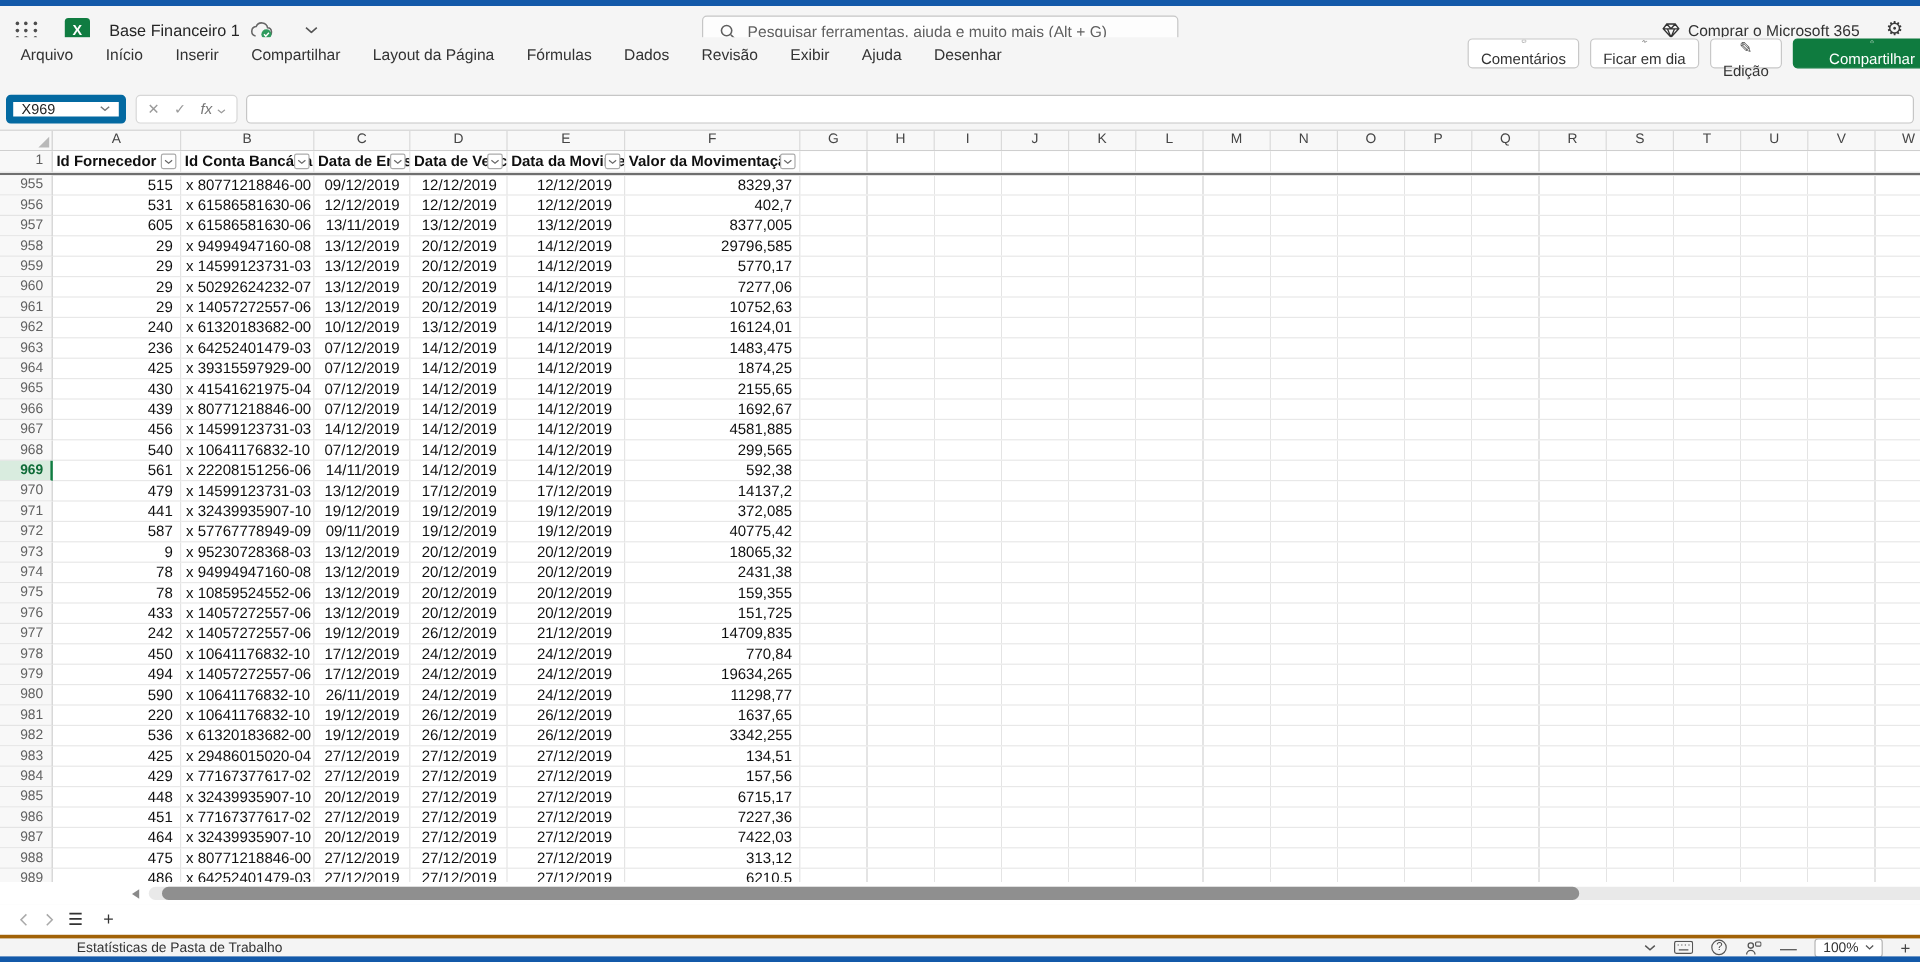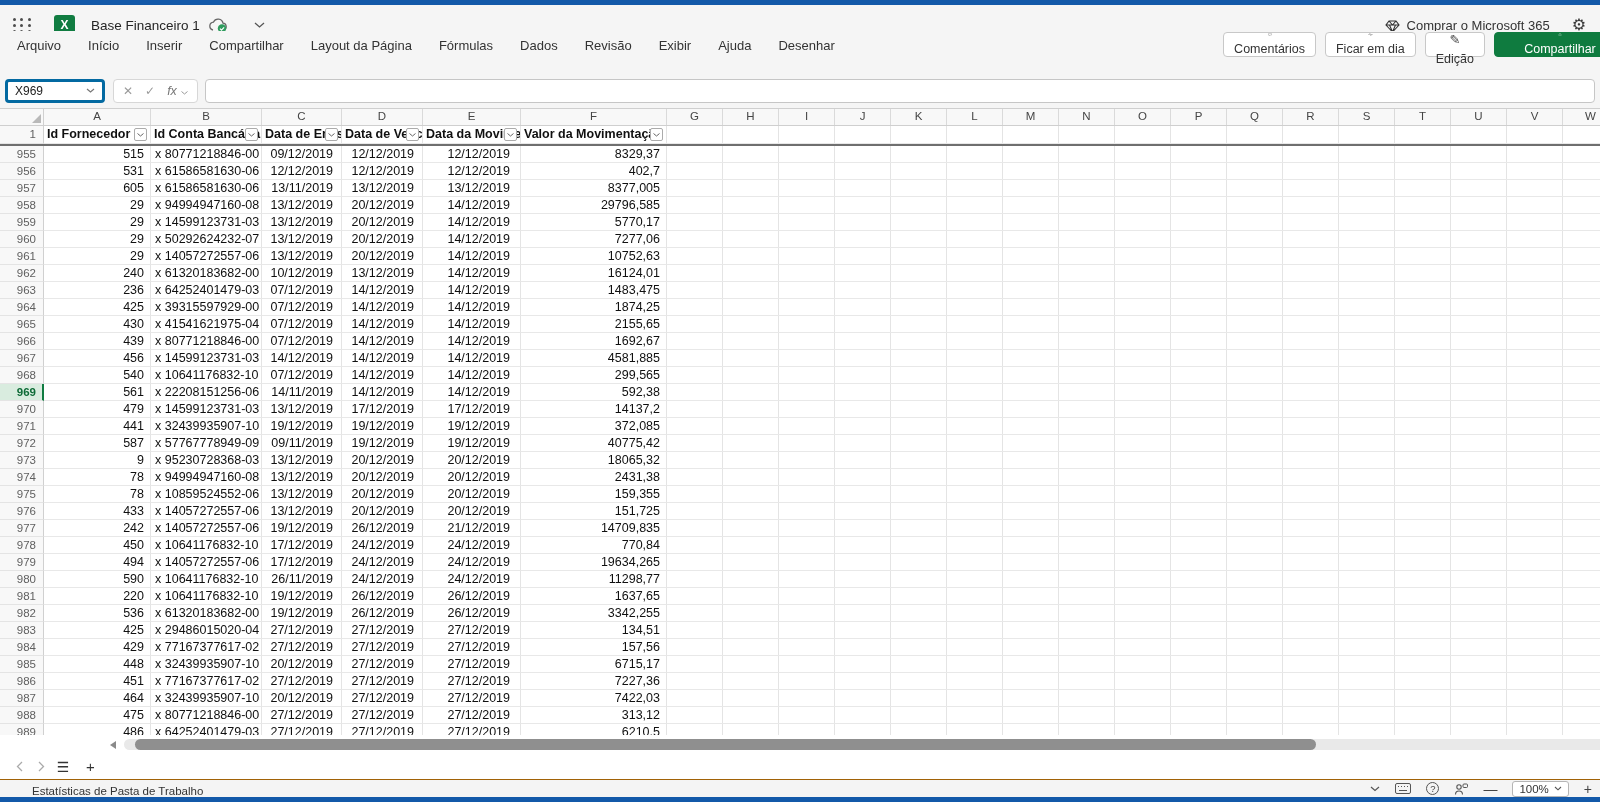--- a/index.html
+++ b/index.html
@@ -17,37 +17,37 @@
   .waffle i { width:3px; height:3px; background:#4d4d4d; border-radius:50%; }
   .xlicon { margin-left:22px; width:21px; height:21px; background:#107c41; border-radius:3px;
     color:#fff; font-weight:bold; font-size:12px; display:flex; align-items:center; justify-content:center; }
   .doc-title { margin-left:16px; font-size:13.5px; color:#252525; }
   .cloud { margin-left:8px; }
   .title-chev { margin-left:26px; }
   #searchbox { position:absolute; left:585px; top:8px; width:397px; height:27px; background:#fdfdfd;
     border:1px solid #c6c6c6; border-radius:4px; display:flex; align-items:center; padding-left:14px; gap:10px; }
   #searchbox span { font-size:13px; color:#5f5f5f; }
   #titlebar-right { position:absolute; right:14px; top:12px; display:flex; align-items:center; gap:22px; }
-  .buy { display:flex; align-items:flex-end; gap:7px; font-size:13px; color:#333; cursor:pointer; }
+  .buy { display:flex; align-items:center; gap:7px; font-size:13px; color:#333; cursor:pointer; }
   .gear { font-size:16px; color:#3a3a3a; cursor:pointer; line-height:1; }
 
   
   #menubar { position:absolute; top:31px; left:0; right:0; height:28px; background:#f5f5f5; }
   #menu-items { display:flex; align-items:center; height:100%; padding-left:17px; gap:27px; }
   .menu-item { font-size:13px; color:#333; cursor:pointer; white-space:nowrap; }
   #menubar-right { position:absolute; right:0; top:1px; display:flex; align-items:center; gap:9px; }
   .rbtn { height:25px; border:1px solid #c8c8c8; border-radius:4px; background:#fff; display:flex;
     align-items:center; gap:6px; padding:0 10px; font-size:12.5px; color:#333; cursor:pointer; white-space:nowrap;flex-direction:column; }
   .rbtn.share { background:#0f7b3f; border-color:#0f7b3f; color:#fff; width:132px; margin-right:-26px; overflow:hidden; }
   .pencil { font-size:13px; line-height:1; color:#444; }
 
   
   #formulabar { position:absolute; top:73px; left:0; right:0; height:35px; background:#f5f5f5;
     display:flex; align-items:center; padding:0 5px; }
-  #namebox { width:100px; height:24px; background:#fff; border:3px solid #0369a1; border-radius:4px;
+  #namebox { width:100px; height:24px; background:#fff; border:6px solid #0369a1; border-radius:4px;
     display:flex; align-items:center; justify-content:space-between; padding:0 7px; font-size:12px; color:#222; }
   #fx-group { margin-left:8px; height:24px; background:#fff; border:1px solid #d7d7d7; border-radius:4px;
     display:flex; align-items:center; gap:12px; padding:0 9px; color:#9a9a9a; font-size:12px; }
   #fx-group .fx { font-style:italic; font-size:12.5px; color:#777; display:flex; align-items:baseline; gap:4px; }
   #formula-input { flex:1; margin-left:7px; height:24px; background:#fff; border:1px solid #c6c6c6; border-radius:4px; }
 
   
   #grid { position:absolute; top:108px; left:0; right:0; height:627px; background:#fff;
     border-top:1px solid #cfcfcf; overflow:hidden; }
   #col-letters { height:17px; display:flex; background:#f8f8f8; border-bottom:1px solid #cfcfcf; }
@@ -82,21 +82,21 @@
   #sheetbar { position:absolute; top:754px; left:0; right:0; height:25px; background:#fff;
     display:flex; align-items:stretch; padding-left:8px; }
   .snav { width:22px; display:flex; align-items:center; justify-content:center; color:#9a9a9a; cursor:pointer; }
   .snav.dark { color:#333; font-size:14px; }
   .stab { display:flex; align-items:center; padding:0 13px; font-size:12.5px; color:#3b3b3b; cursor:pointer; }
   .stab.active { font-weight:bold; color:#1e1e1e; box-shadow:inset 0 -3px 0 #107c41; }
   .addsheet { display:flex; align-items:center; padding:0 12px; font-size:15px; color:#333; cursor:pointer; }
 
   
   #statusbar { position:absolute; top:779px; left:0; right:0; height:18px; background:#f4f4f4;
-    border-top:1px solid #a16207; display:flex; align-items:flex-end; }
+    border-top:3px solid #a16207; display:flex; align-items:center;padding-left:32px; }
   #stats-label { padding-left:32px; font-size:11.5px; color:#333; cursor:pointer; }
   #status-right { position:absolute; right:8px; top:0; height:100%; display:flex; align-items:center; gap:15px; }
   .sic { color:#444; display:flex; align-items:center; cursor:pointer; }
   .help-circle { width:13px; height:13px; border:1px solid #555; border-radius:50%; font-size:9.5px;
     display:flex; align-items:center; justify-content:center; color:#444; }
   #zoom-pill { display:flex; align-items:center; gap:5px; border:1px solid #b5b5b5; border-radius:3px;
     background:#fff; padding:1px 6px; font-size:11.5px; color:#333; cursor:pointer; }
   .minus { font-size:14px; color:#444; } .plus { font-size:14px; color:#444; }
   svg { display:block; }
 </style>
@@ -123,20 +123,27 @@
     <svg width="20" height="15" viewBox="0 0 20 15">
       <path d="M5 12 a4 4 0 0 1 .5-7.9 A5 5 0 0 1 15 5.2 a3.4 3.4 0 0 1 .6 6.7" fill="none" stroke="#666" stroke-width="1.3"></path>
       <circle cx="14" cy="10.5" r="4.2" fill="#2e9b5d"></circle>
       <path d="M12 10.6 l1.5 1.5 l2.6-2.8" fill="none" stroke="#fff" stroke-width="1.2"></path>
     </svg>
   </div>
   <div class="title-chev">
     <svg width="11" height="6" viewBox="0 0 11 6">
         <path d="M1 1 L5.5 5 L10 1" fill="none" stroke="#555" stroke-width="1.3"></path>
       </svg>
+  </div>
+  <div id="searchbox">
+    <svg width="13" height="13" viewBox="0 0 13 13">
+      <circle cx="5.5" cy="5.5" r="4.3" fill="none" stroke="#5f5f5f" stroke-width="1.3"></circle>
+      <path d="M9 9 L12 12" stroke="#5f5f5f" stroke-width="1.3"></path>
+    </svg>
+    <span>Pesquisar ferramentas, ajuda e muito mais (Alt + G)</span>
   </div>
   <div id="titlebar-right">
     <div class="buy">
       <svg width="15" height="13" viewBox="0 0 15 13">
         <path d="M4 1 h7 l3 4 l-6.5 7 L1 5 Z M1 5 h13 M4 1 l3.5 4 l3.5-4 M4.5 5 l3 7 l3-7" fill="none" stroke="#333" stroke-width="1.1"></path>
       </svg>
       <span>Comprar o Microsoft 365</span>
     </div>
     <div class="gear">⚙</div>
   </div>

